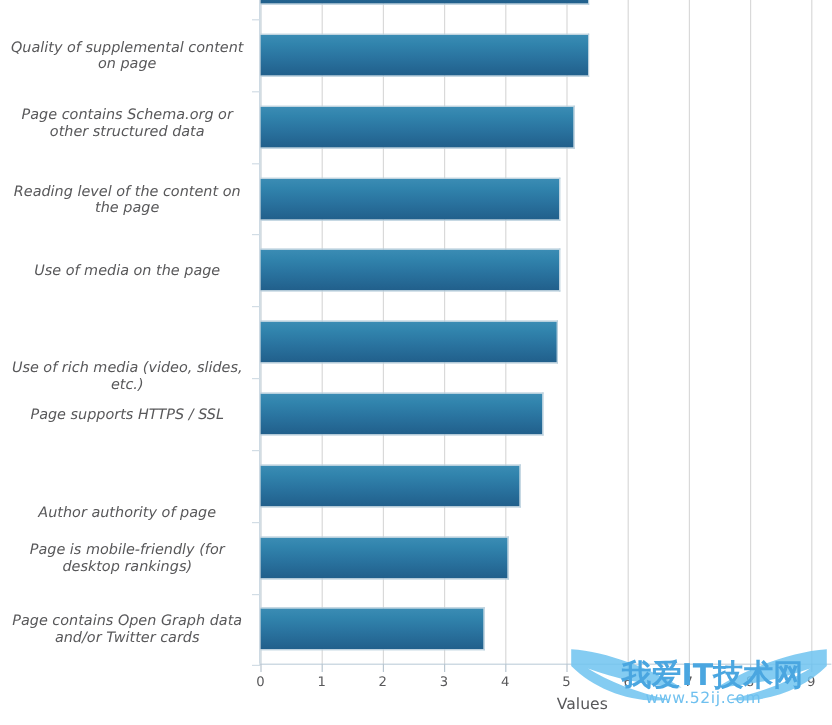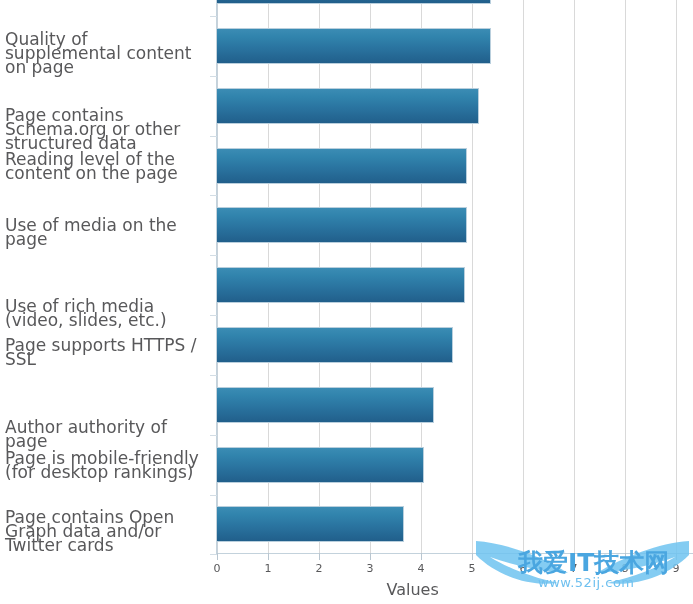--- a/index.html
+++ b/index.html
@@ -67,24 +67,25 @@
     position: absolute;
     left: 210px;
     width: 7px;
     height: 1px;
     background: #d2dde5;
   }
   .cat-label-wrap {
     position: absolute;
     left: 5px;
     width: 202px;
-    text-align: left;
+    text-align: center;
     color: #58585a;
-    font-size: 17px;
+    font-size: 12px;
     line-height: 14px;
+    font-style: italic;
   }
 
   
   .x-axis-line {
     position: absolute;
     left: 216px;
     top: 553px;
     width: 477px;
     height: 1px;
     background: #c3d2dc;
@@ -102,23 +103,23 @@
     width: 30px;
     margin-left: -15px;
     text-align: center;
     color: #58585a;
     font-size: 11px;
   }
   .axis-title {
     position: absolute;
     top: 580px;
     width: 120px;
-    text-align: left;
+    text-align: right;
     color: #58585a;
-    font-size: 16px;
+    font-size: 13px;
   }
 
   
   .watermark {
     position: absolute;
     left: 472px;
     top: 527px;
     width: 221px;
     height: 77px;
     pointer-events: none;
@@ -184,21 +185,21 @@
       <div class="y-tick" style="top: 195px;"></div>
       <div class="y-tick" style="top: 255px;"></div>
       <div class="y-tick" style="top: 315px;"></div>
       <div class="y-tick" style="top: 375px;"></div>
       <div class="y-tick" style="top: 435px;"></div>
       <div class="y-tick" style="top: 495px;"></div>
       <div class="y-tick" style="top: 554px;"></div>
     </div>
   <div id="cat-labels">
       <div class="cat-label-wrap" style="top: 32px;">Quality of supplemental content on page</div>
-      <div class="cat-label-wrap" style="top: 108px;">Page contains Schema.org or other structured data</div>
+      <div class="cat-label-wrap" style="top: 88px;">Page contains Schema.org or other structured data</div>
       <div class="cat-label-wrap" style="top: 152px;">Reading level of the content on the page</div>
       <div class="cat-label-wrap" style="top: 218px;">Use of media on the page</div>
       <div class="cat-label-wrap" style="top: 271px; margin-top: 28px;">Use of rich media (video, slides, etc.)</div>
       <div class="cat-label-wrap" style="top: 338px;">Page supports HTTPS / SSL</div>
       <div class="cat-label-wrap" style="top: 420px;">Author authority of page</div>
       <div class="cat-label-wrap" style="top: 451px;">Page is mobile-friendly (for desktop rankings)</div>
       <div class="cat-label-wrap" style="top: 510px;">Page contains Open Graph data and/or Twitter cards</div>
     </div>
 
   <div class="x-axis-line"></div>

